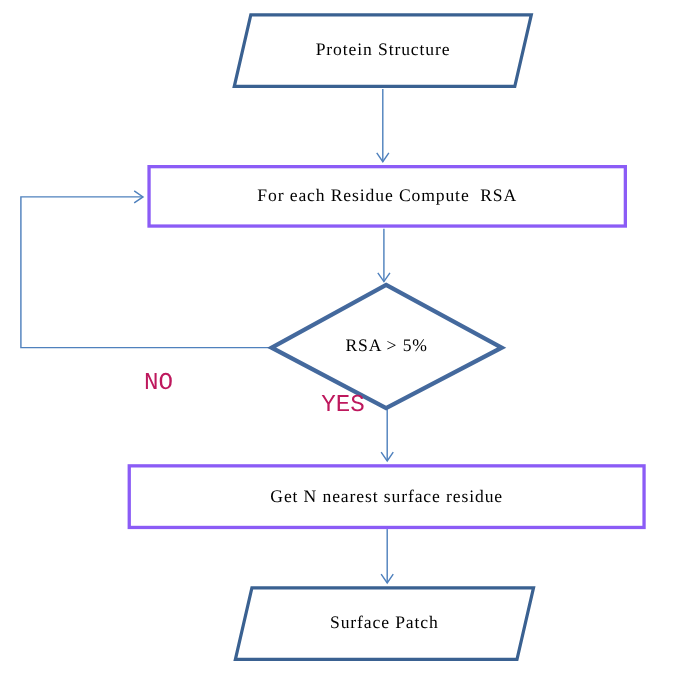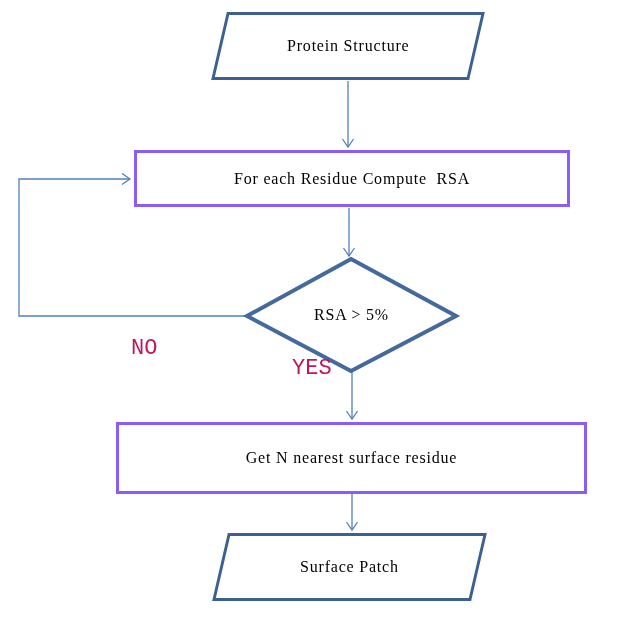--- a/index.html
+++ b/index.html
@@ -113,21 +113,21 @@
     <span class="node-label">For each Residue Compute  RSA</span>
   </div>
 
   <div class="decision-label-box">
     <span class="node-label">RSA &gt; 5%</span>
   </div>
 
   <div class="edge-label no">NO</div>
   <div class="edge-label yes">YES</div>
 
-  <div class="shape process" style="left:116px; top:422px; width:471px; height:72px;">
+  <div class="shape process" style="left:116px; top:422px; width:471px; height:59px;">
     <span class="node-label">Get N nearest surface residue</span>
   </div>
 
   <div class="shape parallelogram" style="left:220px; top:533px; width:259px; height:68px;">
     <span class="node-label">Surface Patch</span>
   </div>
 
 </div>
 
 </body></html>

